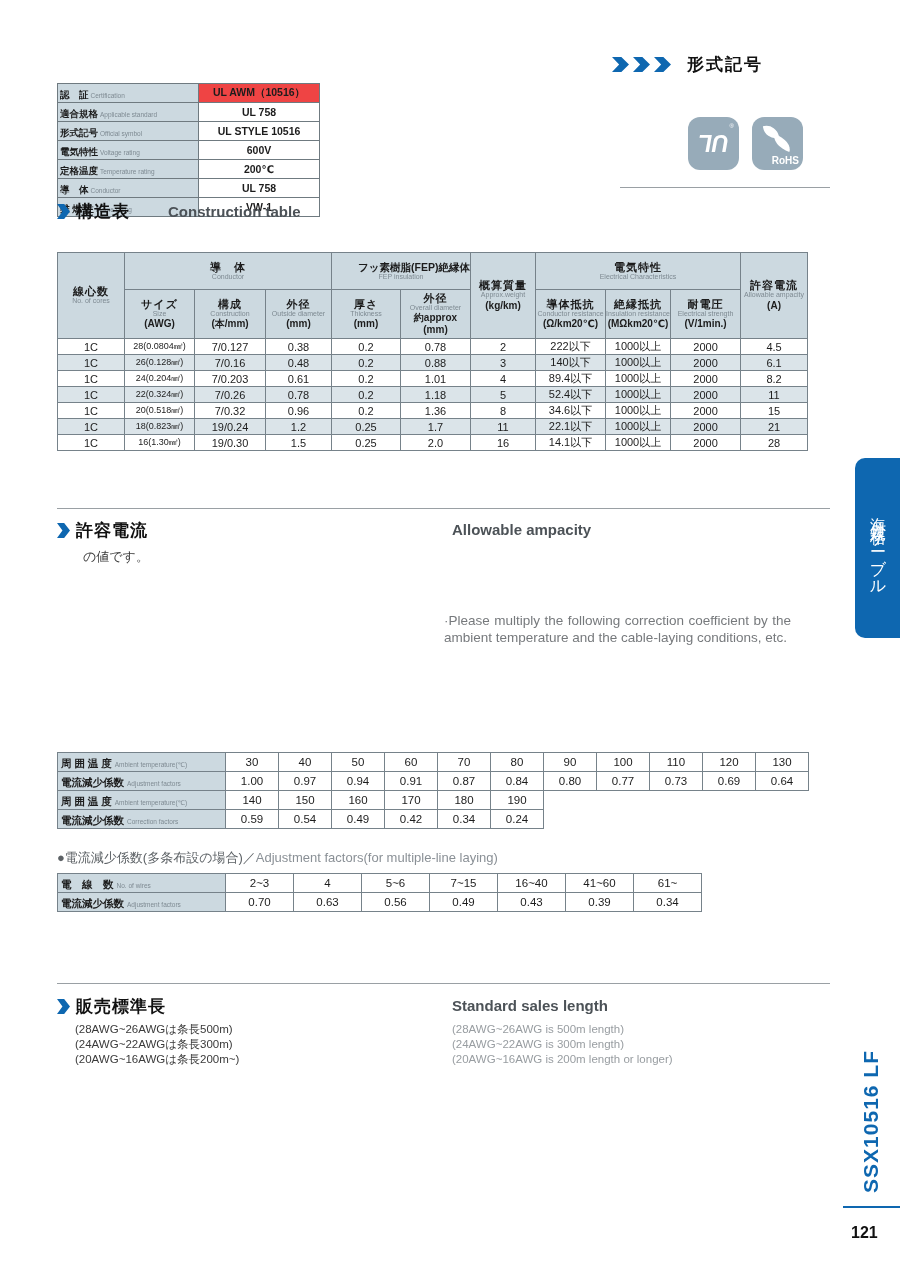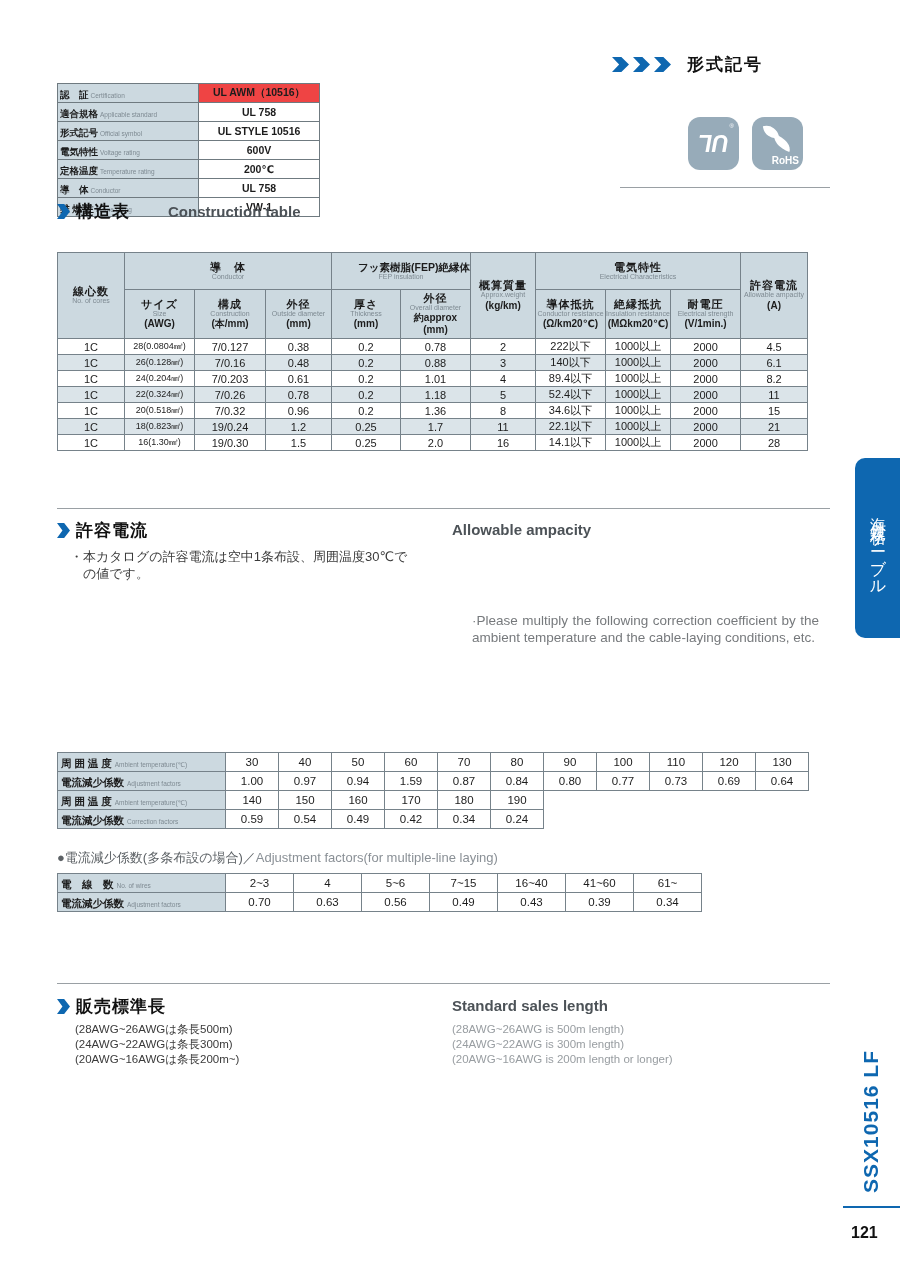--- a/index.html
+++ b/index.html
@@ -337,24 +337,23 @@
 
   <div class="rule" style="left:57px;top:508px;width:773px;"></div>
 
   <div class="sec-head" style="left:57px;top:519px;">
     <span class="chevron"></span>
     <span class="jp">許容電流</span>
   </div>
   <div class="en-head" style="left:452px;top:521px;">Allowable ampacity</div>
 
   <div class="jp-body" style="left:70px;top:548px;">
-    <div>・本カタログの許容電流は空中1条布設、周囲温度30℃で</div>
     <div class="indent">の値です。</div>
   </div>
-  <div class="en-body" style="left:472px;top:613px;">·Please multiply the following correction coefficient by the ambient temperature and the cable-laying conditions, etc.</div>
+  <div class="en-body" style="left:444px;top:613px;">·Please multiply the following correction coefficient by the ambient temperature and the cable-laying conditions, etc.</div>
 
 
   <table class="adj" style="left:57px;top:752px;width:751px;">
     <colgroup>
       <col style="width:168px">
       <col style="width:53px">
         <col style="width:53px">
         <col style="width:53px">
         <col style="width:53px">
       <col style="width:53px">
@@ -378,21 +377,21 @@
           <td>100</td>
           <td>110</td>
           <td>120</td>
           <td>130</td>
         </tr>
       <tr>
         <th><span class="jp">電流減少係数</span><span class="en">Adjustment factors</span></th>
       <td>1.00</td>
           <td>0.97</td>
           <td>0.94</td>
-          <td>1.59</td>
+          <td>0.91</td>
           <td>0.87</td>
           <td>0.84</td>
           <td>0.80</td>
           <td>0.77</td>
           <td>0.73</td>
           <td>0.69</td>
           <td>0.64</td>
         </tr>
       <tr>
         <th><span class="jp">周 囲 温 度</span><span class="en">Ambient temperature(℃)</span></th>

